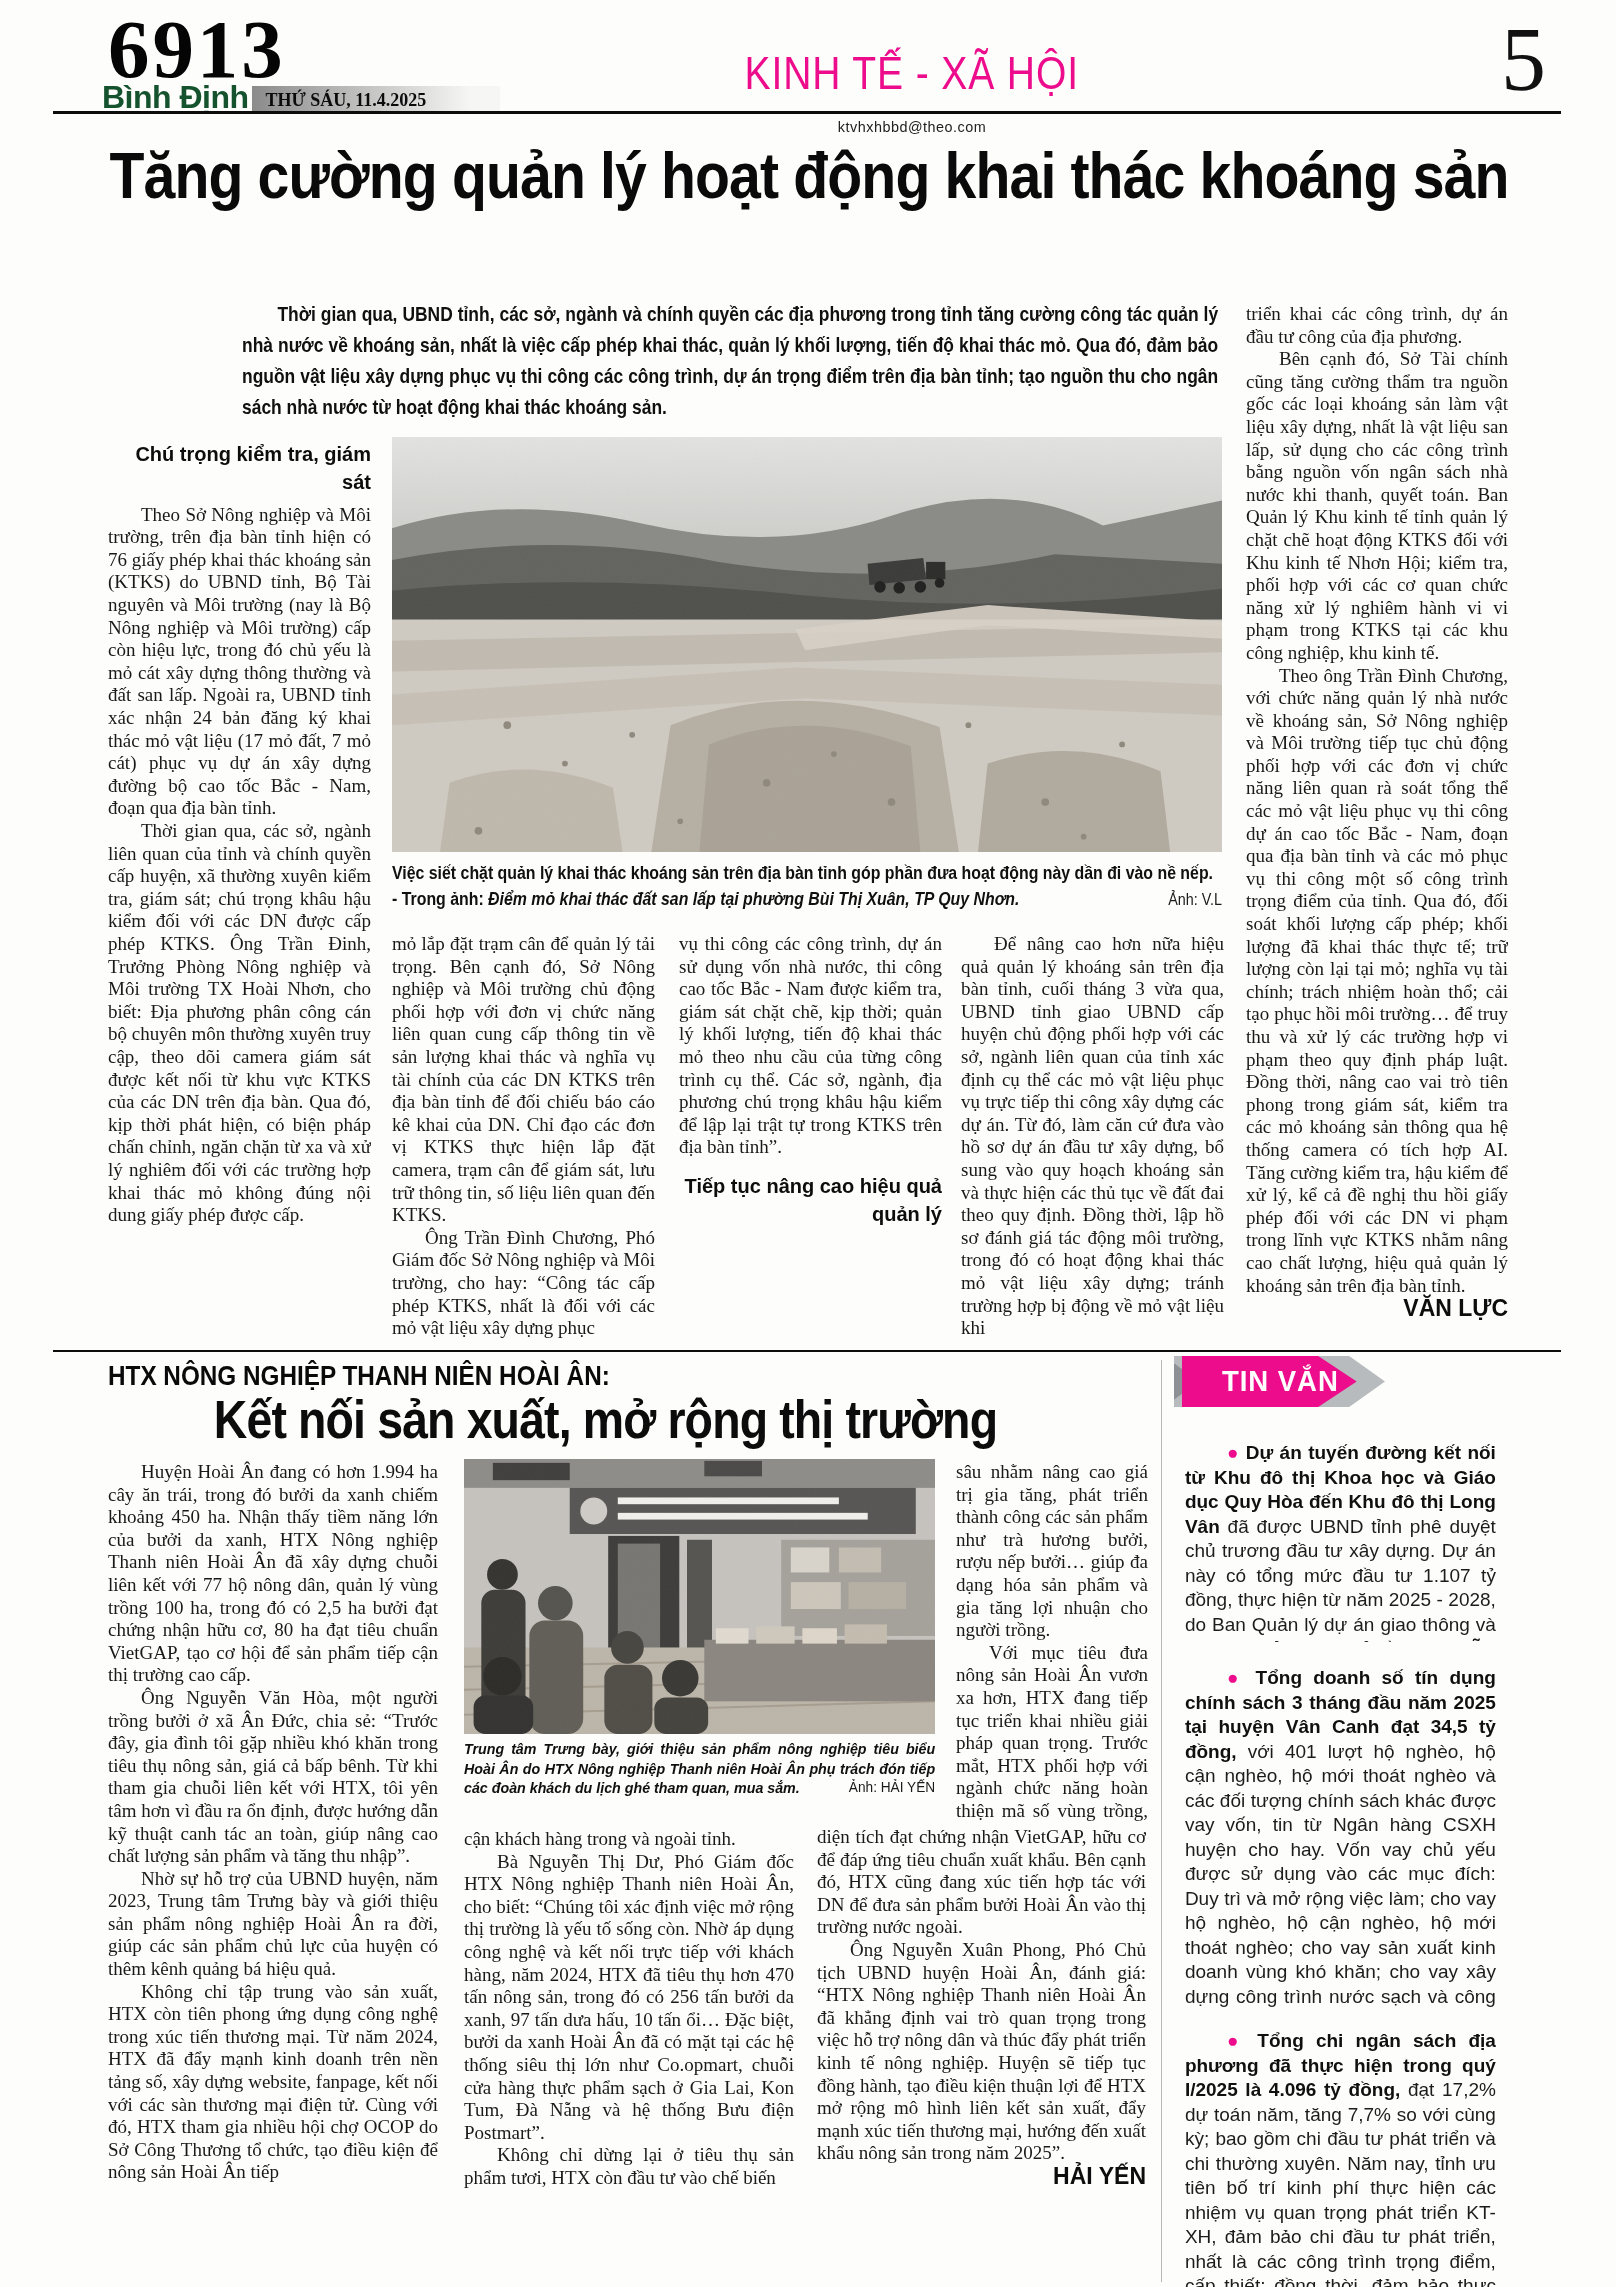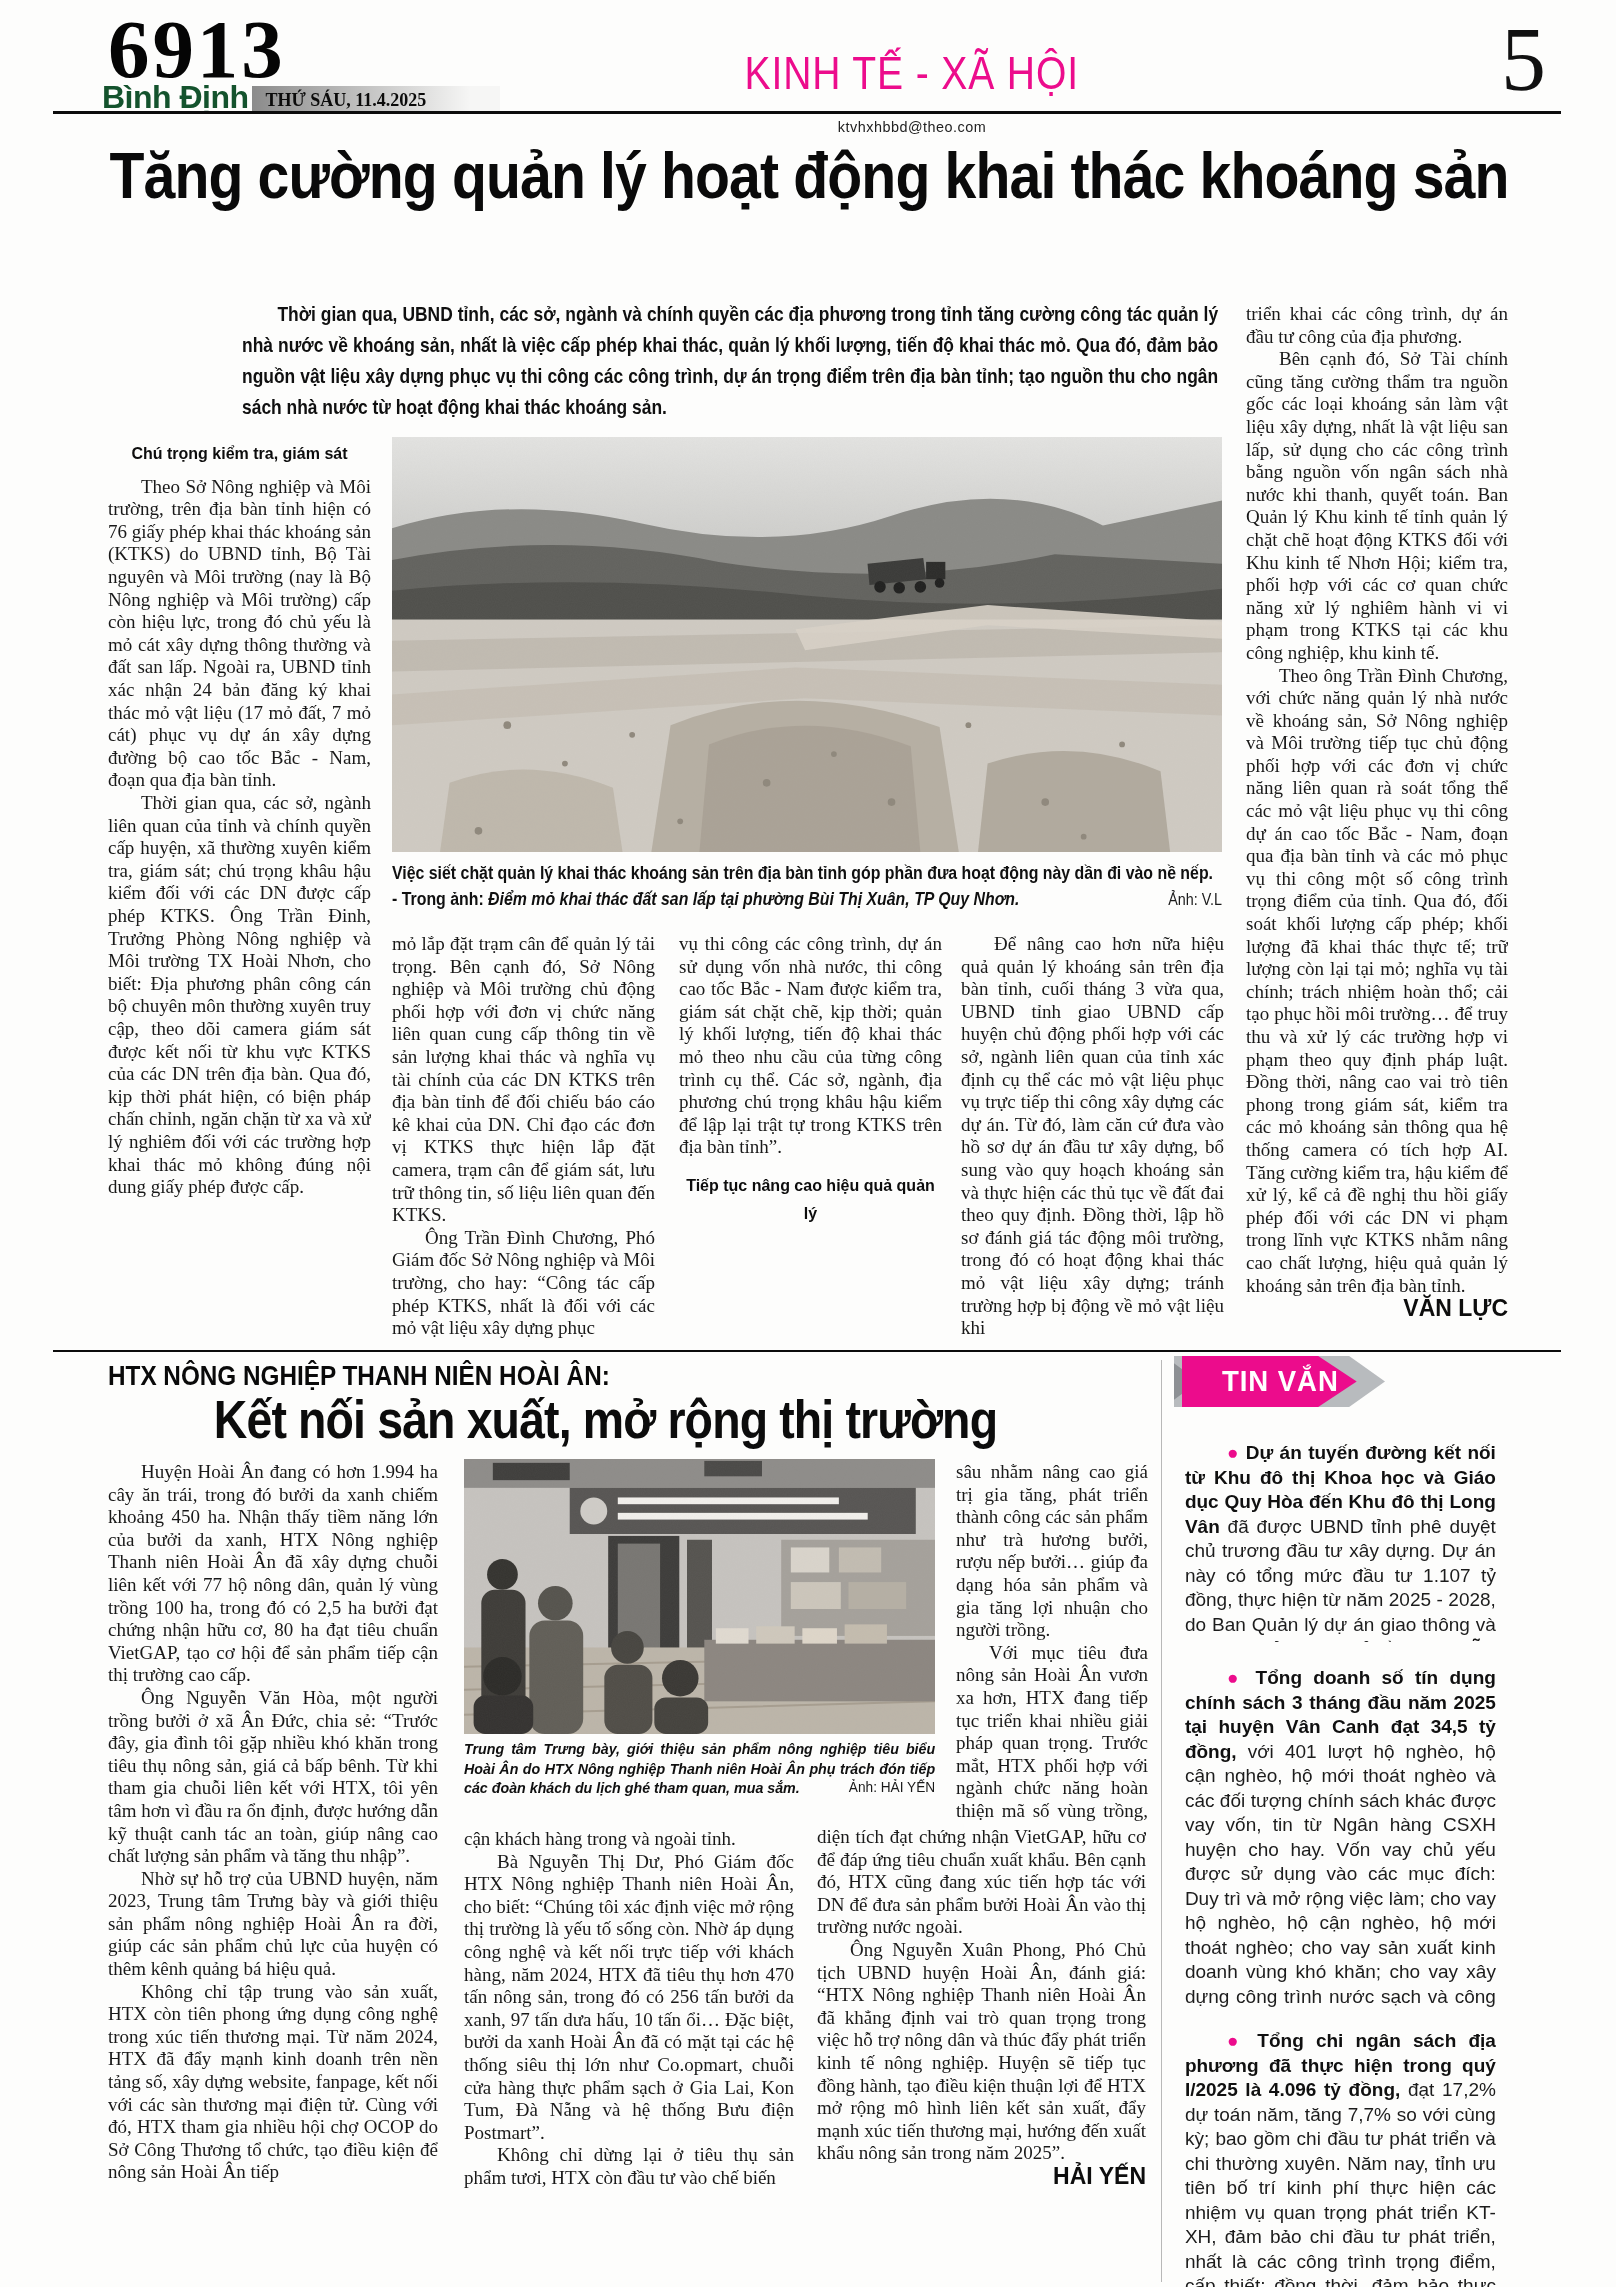--- a/index.html
+++ b/index.html
@@ -3,22 +3,22 @@
 <meta charset="utf-8">
 <style>
   html,body{margin:0;padding:0;}
   body{width:1617px;height:2287px;position:relative;background:#fdfdfc;overflow:hidden;
        font-family:"Liberation Serif",serif;color:#151515;}
   .abs{position:absolute;}
   .serifcol{font-family:"Liberation Serif",serif;font-size:19px;line-height:22.6px;
             text-align:justify;color:#191919;overflow:hidden;}
   .serifcol p{margin:0;text-indent:33px;}
   .serifcol p.noind{text-indent:0;}
-  .subhead{font-family:"Liberation Sans",sans-serif;font-weight:bold;font-size:16px;
-           line-height:28px;color:#0d0d0d;text-align:center;text-indent:0;}
+  .subhead{font-family:"Liberation Sans",sans-serif;font-weight:bold;font-size:20px;
+           line-height:28px;color:#0d0d0d;text-align:right;text-indent:0;}
   .byline{float:right;font-family:"Liberation Sans",sans-serif;font-weight:bold;
           font-size:23px;line-height:22px;color:#0d0d0d;padding-left:9.6px;}
   .cond{display:inline-block;white-space:nowrap;}
   
   .issue{font:bold 83px/1 "Liberation Serif",serif;letter-spacing:2.9px;color:#050505;}
   .papername{font:bold 32px/1 "Liberation Sans",sans-serif;color:#14532d;letter-spacing:-0.5px;}
   .datebox{width:248px;height:28px;background:linear-gradient(90deg,#8b8b8b,#f6f6f5 88%);
            font:bold 18px/28px "Liberation Serif",serif;color:#0b0b0b;padding-left:13.4px;box-sizing:border-box;}
   .sectiontitle{font:400 46px/1 "Liberation Sans",sans-serif;color:#ec0c8c;letter-spacing:1px;
                 transform:scaleX(0.85);transform-origin:center;}

